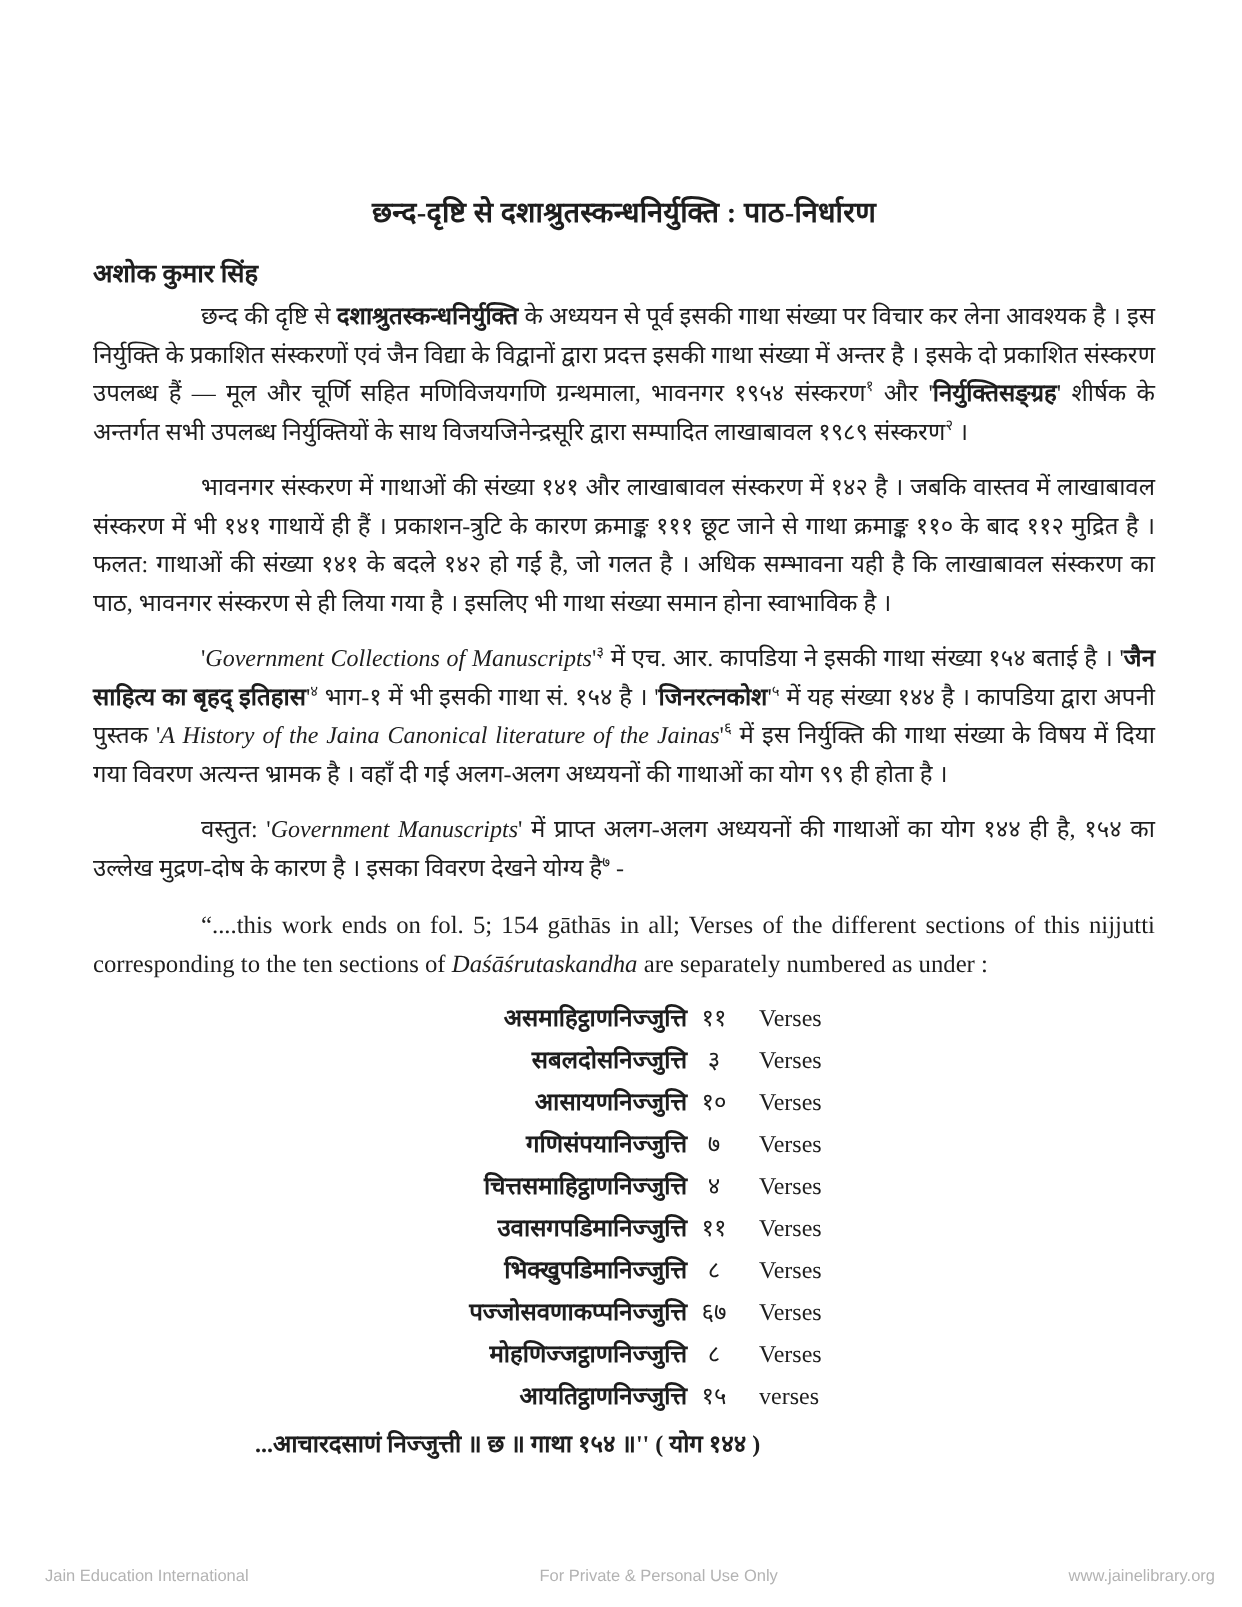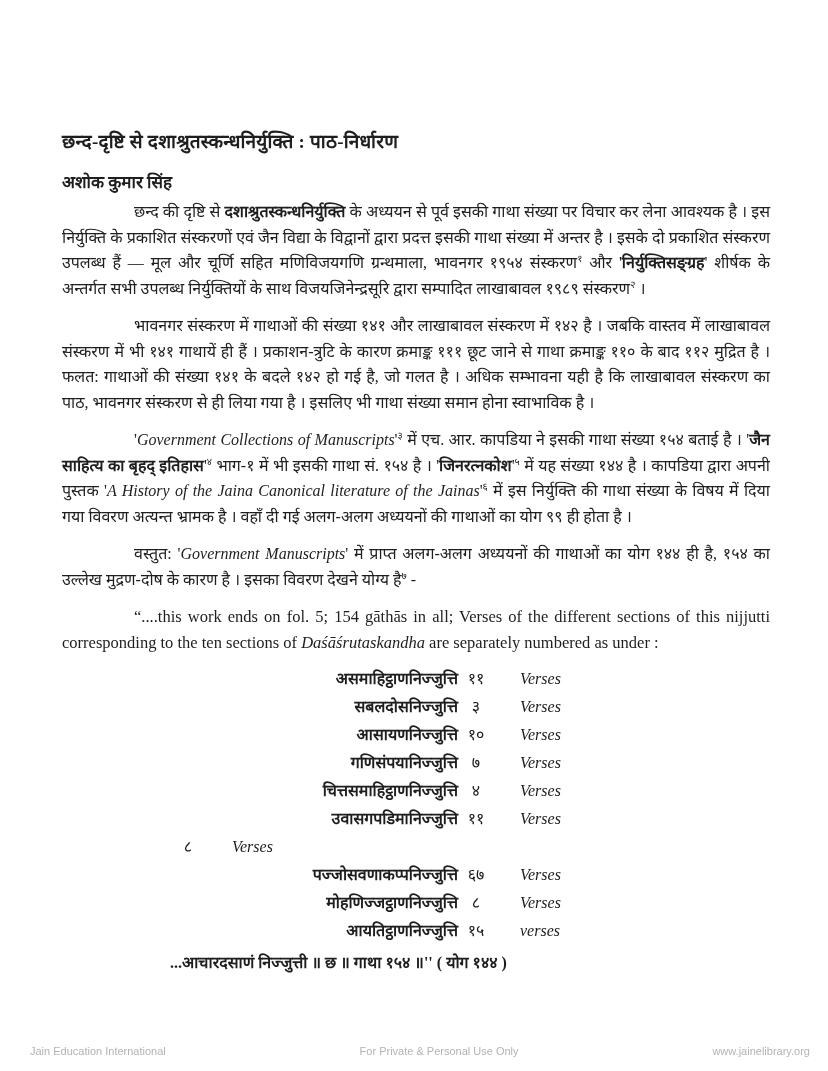--- a/index.html
+++ b/index.html
@@ -18,20 +18,21 @@
   }
   .content {
     position: absolute;
     left: 62px;
     top: 128px;
     width: 708px;
   }
   .title {
     font-size: 19px;
     font-weight: bold;
+    text-align: center;
     margin: 0 0 16px 0;
     letter-spacing: 0.2px;
   }
   .author {
     font-size: 17px;
     font-weight: bold;
     padding-right: 32px;
     margin: 0 0 6px 0;
   }
   .para {
@@ -60,22 +61,21 @@
   .vname {
     width: 288px;
     font-weight: 600;
     text-align: right;
   }
   .vcount {
     width: 36px;
     text-align: center;
   }
   .vunit {
-    margin-left: 26px;
-    font-style: italic;
+    margin-left: 12px;
   }
   .closing-line {
     margin: 4px 0 0 108px;
     font-size: 16px;
     font-weight: 600;
   }
   .footer {
     position: absolute;
     left: 0;
     bottom: 14px;
@@ -129,20 +129,21 @@
           <span class="vname">चित्तसमाहिट्ठाणनिज्जुत्ति</span>
           <span class="vcount">४</span>
           <span class="vunit">Verses</span>
         </div>
         <div class="verse-row">
           <span class="vname">उवासगपडिमानिज्जुत्ति</span>
           <span class="vcount">११</span>
           <span class="vunit">Verses</span>
         </div>
         <div class="verse-row">
+          <span class="vname">भिक्खुपडिमानिज्जुत्ति</span>
           <span class="vcount">८</span>
           <span class="vunit">Verses</span>
         </div>
         <div class="verse-row">
           <span class="vname">पज्जोसवणाकप्पनिज्जुत्ति</span>
           <span class="vcount">६७</span>
           <span class="vunit">Verses</span>
         </div>
         <div class="verse-row">
           <span class="vname">मोहणिज्जट्ठाणनिज्जुत्ति</span>

